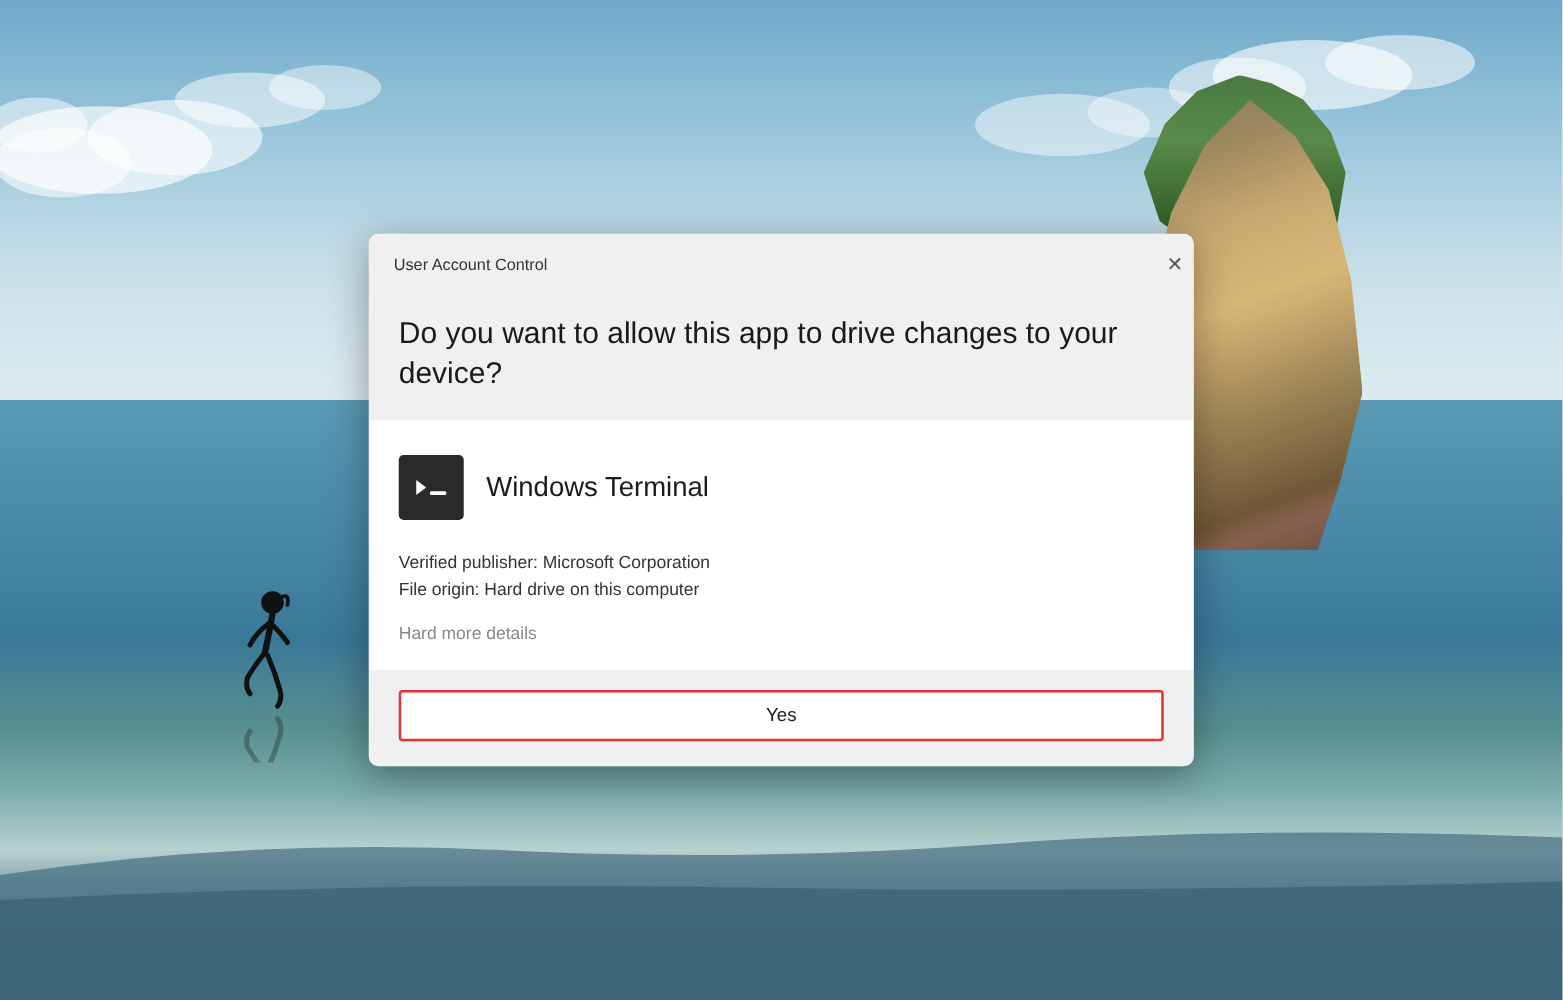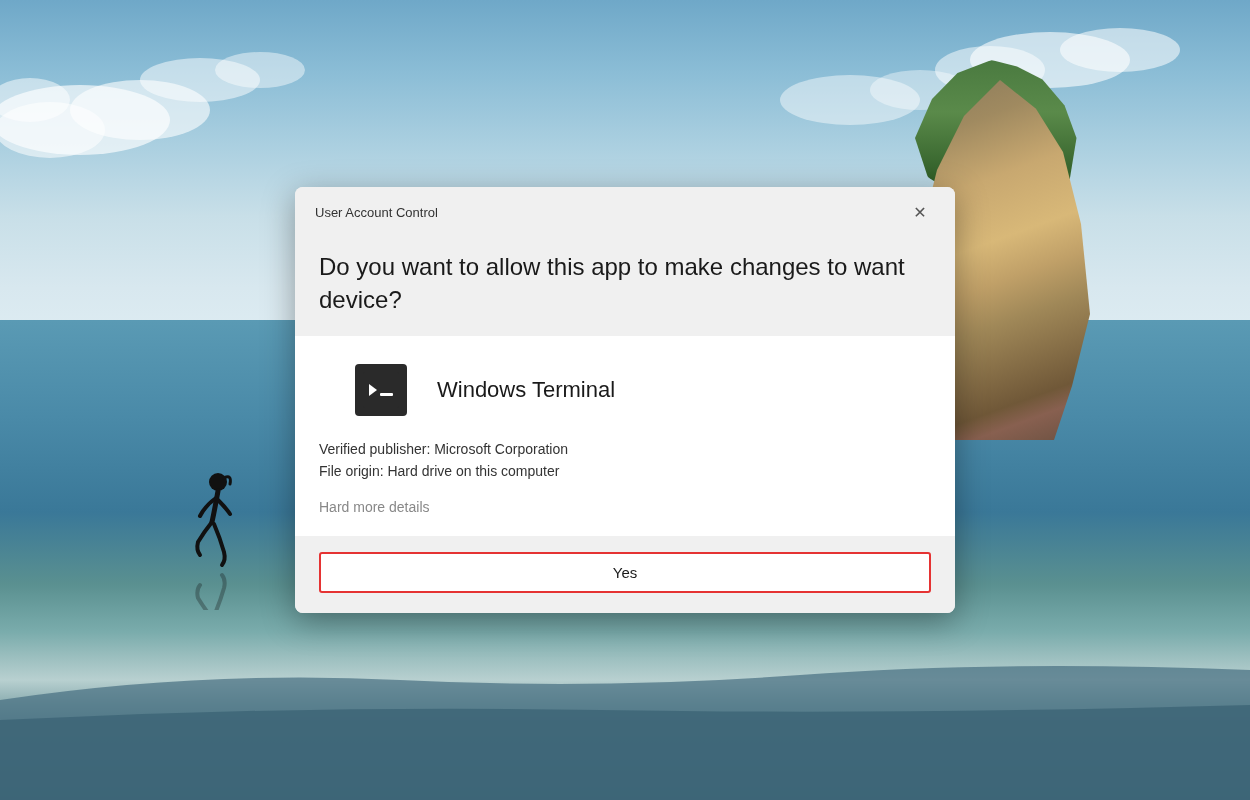--- a/index.html
+++ b/index.html
@@ -132,21 +132,21 @@
       background: #f0f0f0;
       border-radius: 8px;
       box-shadow: 0 8px 32px rgba(0,0,0,0.35);
       width: 660px;
       overflow: hidden;
       position: relative;
     }
 
     .dialog-titlebar {
       background: #f0f0f0;
-      padding: 10px 20px 8px 20px;
+      padding: 10px 0 8px 20px;
       display: flex;
       justify-content: space-between;
       align-items: center;
       border-bottom: none;
     }
 
     .dialog-title-text {
       font-size: 13px;
       color: #333;
     }
@@ -178,23 +178,22 @@
     }
 
     .dialog-body {
       background: #ffffff;
       padding: 28px 24px 20px 24px;
     }
 
     .app-info {
       display: flex;
       align-items: center;
-      gap: 30px;
+      gap: 18px;
       margin-bottom: 22px;
-      margin-left: 36px;
     }
 
     .app-icon {
       width: 52px;
       height: 52px;
       background: #2a2a2a;
       border-radius: 4px;
       display: flex;
       align-items: center;
       justify-content: center;
@@ -332,21 +331,21 @@
 
 <div class="dialog-overlay">
   <div class="dialog">
 
     <div class="dialog-titlebar">
       <span class="dialog-title-text">User Account Control</span>
       <button class="dialog-close">✕</button>
     </div>
 
     <div class="dialog-header">
-      <h2 class="dialog-question">Do you want to allow this app to make changes to want device?</h2>
+      <h2 class="dialog-question">Do you want to allow this app to drive changes to your device?</h2>
     </div>
 
     <div class="dialog-body">
 
       
       <div class="app-info">
 
         <div class="app-icon">
           <svg xmlns="http://www.w3.org/2000/svg" viewBox="0 0 36 36">
             <rect width="36" height="36" fill="#2a2a2a" rx="2"></rect>

